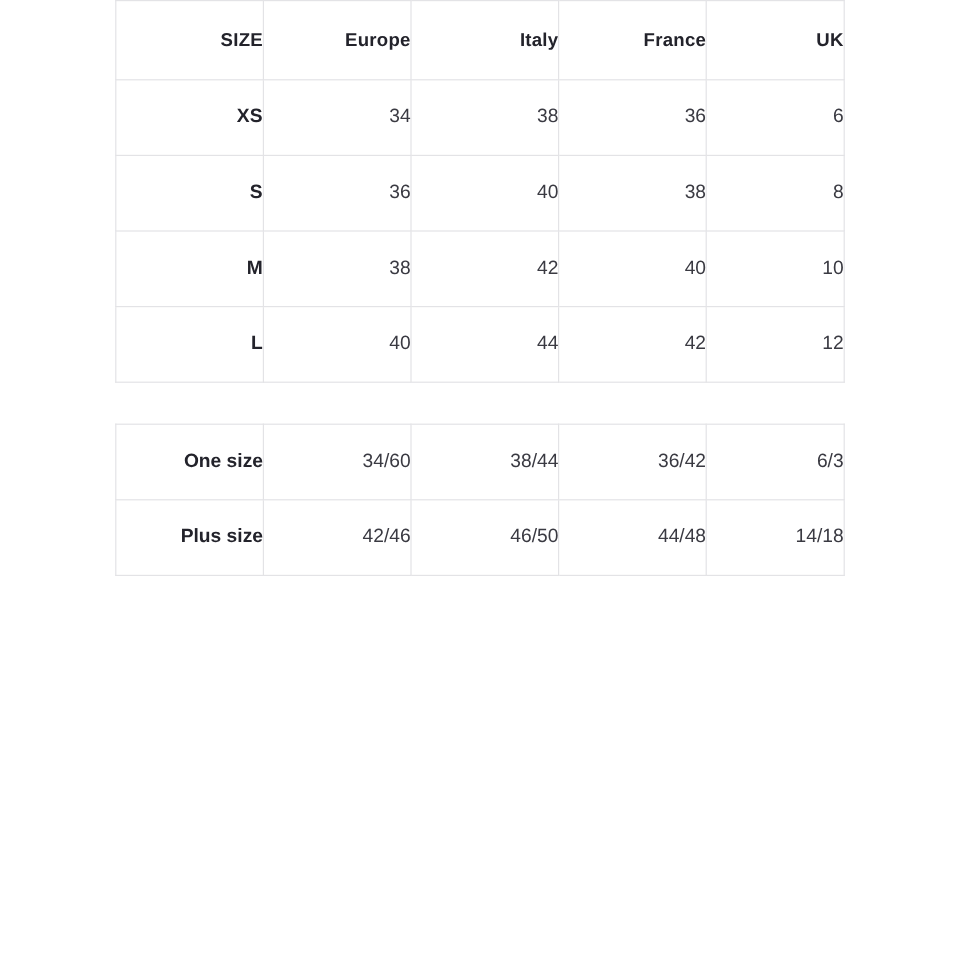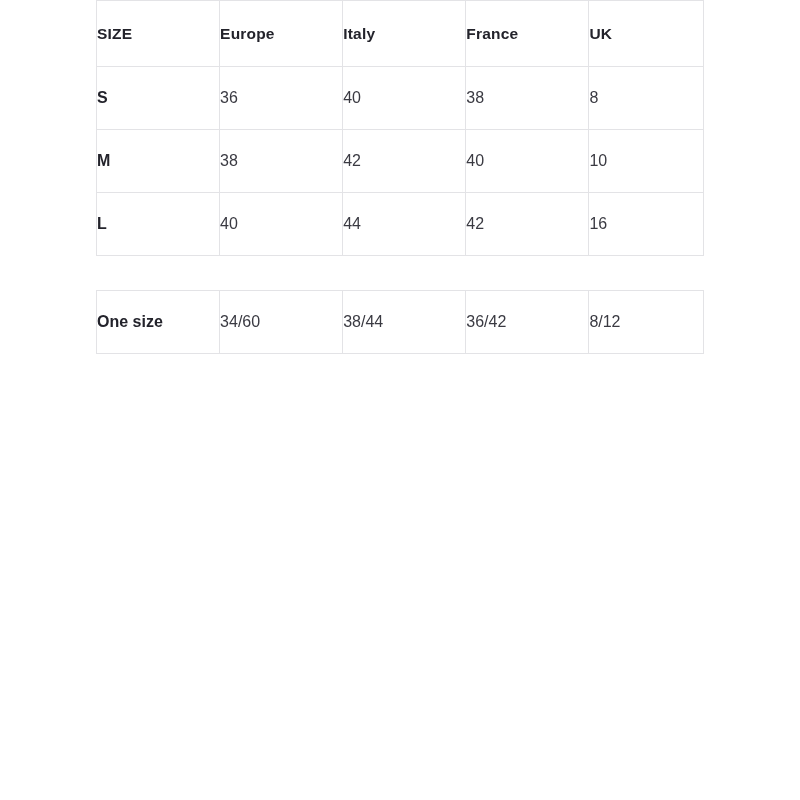--- a/index.html
+++ b/index.html
@@ -22,21 +22,21 @@
     padding: 0 96px;
   }
   table.size-table {
     width: 608px;
     border-collapse: collapse;
     table-layout: fixed;
   }
   table.size-table td,
   table.size-table th {
     border: 1px solid #e3e3e6;
-    text-align: left;
+    text-align: right;
     vertical-align: middle;
     font-weight: normal;
     font-size: 16px;
     color: #3a3a42;
     padding: 0;
   }
   
   col.c0 { width: 116px; }
   col.c1 { width: 116px; }
   col.c2 { width: 116px; }
@@ -87,57 +87,71 @@
       <tr class="header-row">
         <th>SIZE</th>
         <th>Europe</th>
         <th>Italy</th>
         <th>France</th>
         <th>UK</th>
       </tr>
     </thead>
     <tbody>
       <tr>
+        <td class="first-col">XS</td>
+        <td>34</td>
+        <td>38</td>
+        <td>36</td>
+        <td>6</td>
+      </tr>
+      <tr>
         <td class="first-col">S</td>
         <td>36</td>
         <td>40</td>
         <td>38</td>
         <td>8</td>
       </tr>
       <tr>
         <td class="first-col">M</td>
         <td>38</td>
         <td>42</td>
         <td>40</td>
         <td>10</td>
       </tr>
       <tr>
         <td class="first-col">L</td>
         <td>40</td>
         <td>44</td>
         <td>42</td>
-        <td>16</td>
+        <td>12</td>
       </tr>
     </tbody>
   </table>
 
   <div class="spacer"></div>
 
   <table class="size-table extra-table">
     <colgroup>
       <col class="c0">
         <col class="c1">
         <col class="c2">
         <col class="c3">
         <col class="c4">
     </colgroup>
     <tbody>
       <tr>
         <td class="first-col">One size</td>
         <td>34/60</td>
         <td>38/44</td>
         <td>36/42</td>
-        <td>8/12</td>
+        <td>6/3</td>
+      </tr>
+      <tr>
+        <td class="first-col">Plus size</td>
+        <td>42/46</td>
+        <td>46/50</td>
+        <td>44/48</td>
+        <td>14/18</td>
       </tr>
     </tbody>
   </table>
 
 </div>
 
 </body></html>

